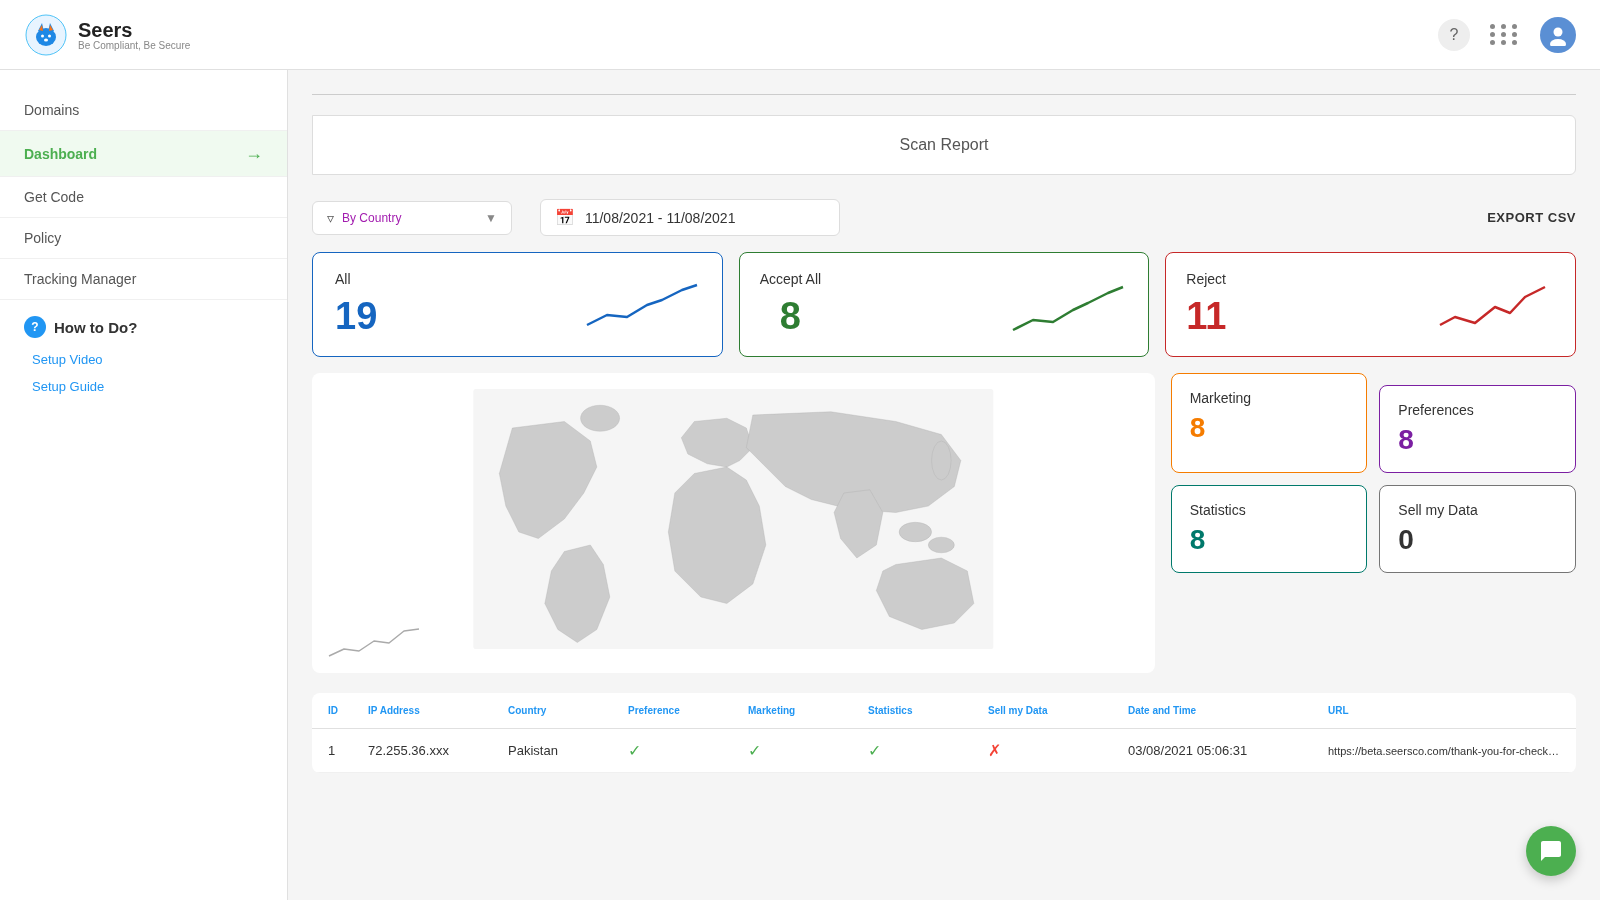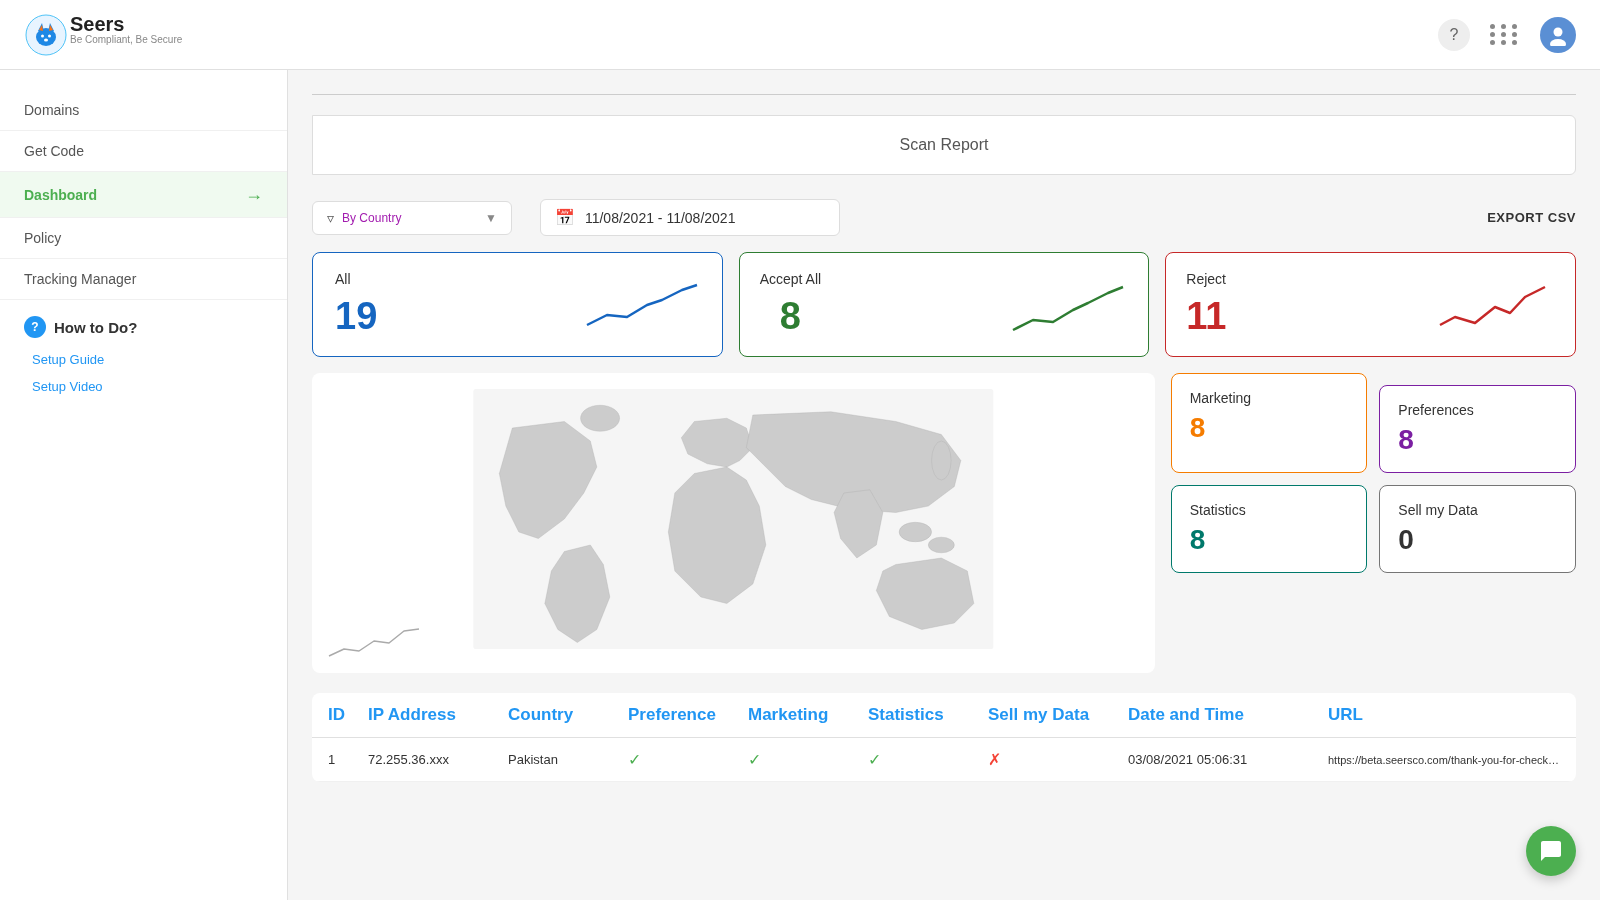--- a/index.html
+++ b/index.html
@@ -4,21 +4,21 @@
   <style>
     * { margin: 0; padding: 0; box-sizing: border-box; }
     body { font-family: -apple-system, BlinkMacSystemFont, 'Segoe UI', sans-serif; background: #f5f5f5; width: 1600px; height: 900px; overflow: hidden; display: flex; flex-direction: column; }
 
     
     .header {
       display: flex; align-items: center; justify-content: space-between;
       background: #fff; padding: 0 24px; height: 70px; border-bottom: 1px solid #e0e0e0;
       flex-shrink: 0;
     }
-    .logo { display: flex; align-items: flex-start; gap: 2px; }
+    .logo { display: flex; align-items: center; gap: 10px; }
     .logo-icon { width: 44px; height: 44px; }
     .logo-sub { font-size: 10px; color: #888; display: block; margin-top: -2px; }
     .header-right { display: flex; align-items: center; gap: 20px; }
     .header-icon { width: 32px; height: 32px; border-radius: 50%; background: #eee; display: flex; align-items: center; justify-content: center; cursor: pointer; font-size: 16px; color: #666; }
     .header-avatar { width: 36px; height: 36px; border-radius: 50%; background: #5a8fd4; display: flex; align-items: center; justify-content: center; cursor: pointer; }
 
     
     .layout { display: flex; flex: 1; overflow: hidden; }
 
     
@@ -95,21 +95,21 @@
     .cat-label { font-size: 14px; color: #333; margin-bottom: 6px; }
     .cat-value { font-size: 28px; font-weight: 700; }
     .cat-value.orange { color: #f57c00; }
     .cat-value.purple { color: #7b1fa2; }
     .cat-value.teal { color: #00796b; }
     .cat-value.dark { color: #333; }
 
     
     .table-section { margin-top: 20px; background: #fff; border-radius: 8px; overflow: hidden; }
     .table-header { display: grid; grid-template-columns: 40px 140px 120px 120px 120px 120px 140px 200px 1fr; padding: 12px 16px; border-bottom: 1px solid #e0e0e0; }
-    .th { font-size: 17px; font-weight: 600; color: #2196f3; }
+    .th { font-size: 10px; font-weight: 600; color: #2196f3; }
     .table-row-data { display: grid; grid-template-columns: 40px 140px 120px 120px 120px 120px 140px 200px 1fr; padding: 12px 16px; border-bottom: 1px solid #f0f0f0; align-items: center; }
     .td { font-size: 13px; color: #333; }
     .check-green { color: #4caf50; font-size: 16px; }
     .check-red { color: #f44336; font-size: 16px; }
 
     
     .world-map { width: 100%; height: 260px; }
 
     
     .dots-grid { display: grid; grid-template-columns: repeat(3,8px); gap: 3px; }
@@ -163,45 +163,45 @@
     </div>
   </div>
 </div>
 
 <div class="layout">
 
   <div class="sidebar">
     <div class="sidebar-item">
       <span>Domains</span>
     </div>
-    <div class="sidebar-item">
-      <span>Get Code</span>
-    </div>
     <div class="sidebar-item active">
       <span>Dashboard</span>
       <span class="arrow-icon">→</span>
+    </div>
+    <div class="sidebar-item">
+      <span>Get Code</span>
     </div>
     <div class="sidebar-item">
       <span>Policy</span>
     </div>
     <div class="sidebar-item">
       <span>Tracking Manager</span>
     </div>
 
     <div class="sidebar-section">
       <div class="sidebar-how">
         <div class="help-circle">?</div>
         <span>How to Do?</span>
       </div>
     </div>
     <div class="sidebar-subitem">
+      <span>Setup Video</span>
+    </div>
+    <div class="sidebar-subitem">
       <span>Setup Guide</span>
-    </div>
-    <div class="sidebar-subitem">
-      <span>Setup Video</span>
     </div>
   </div>
 
   <div class="main">
 
     <div style="border-top: 1px solid #ccc; margin-bottom: 20px;"></div>
 
     <div class="tabs">
       <div class="tab">
         <span>Scan Report</span>

